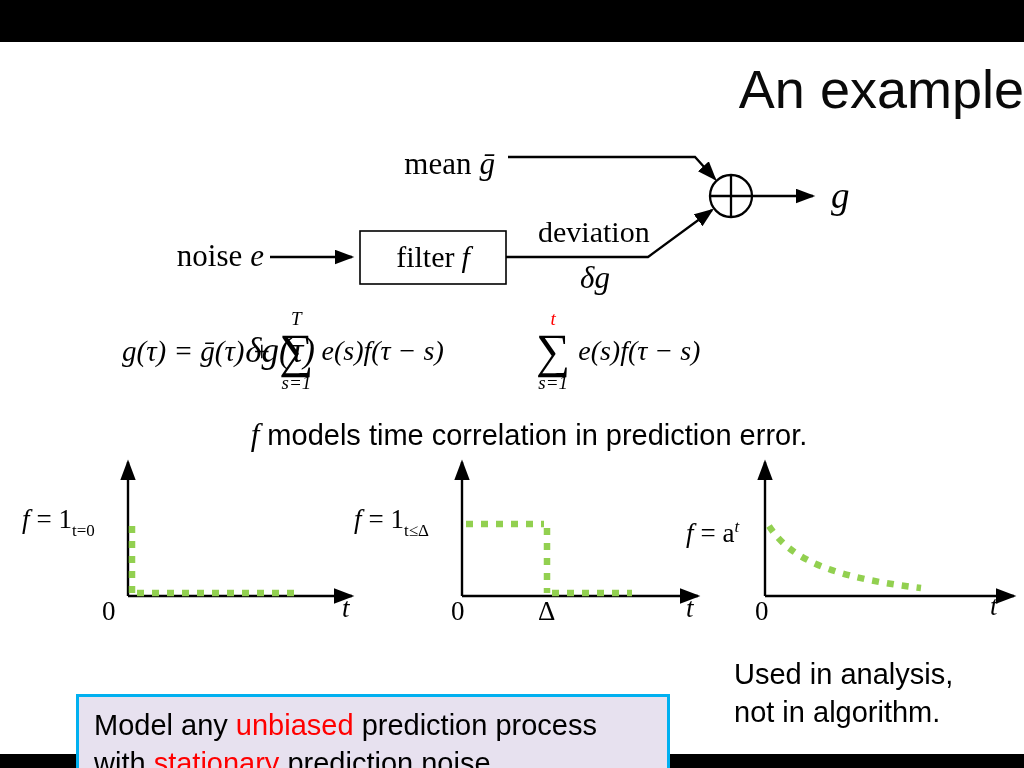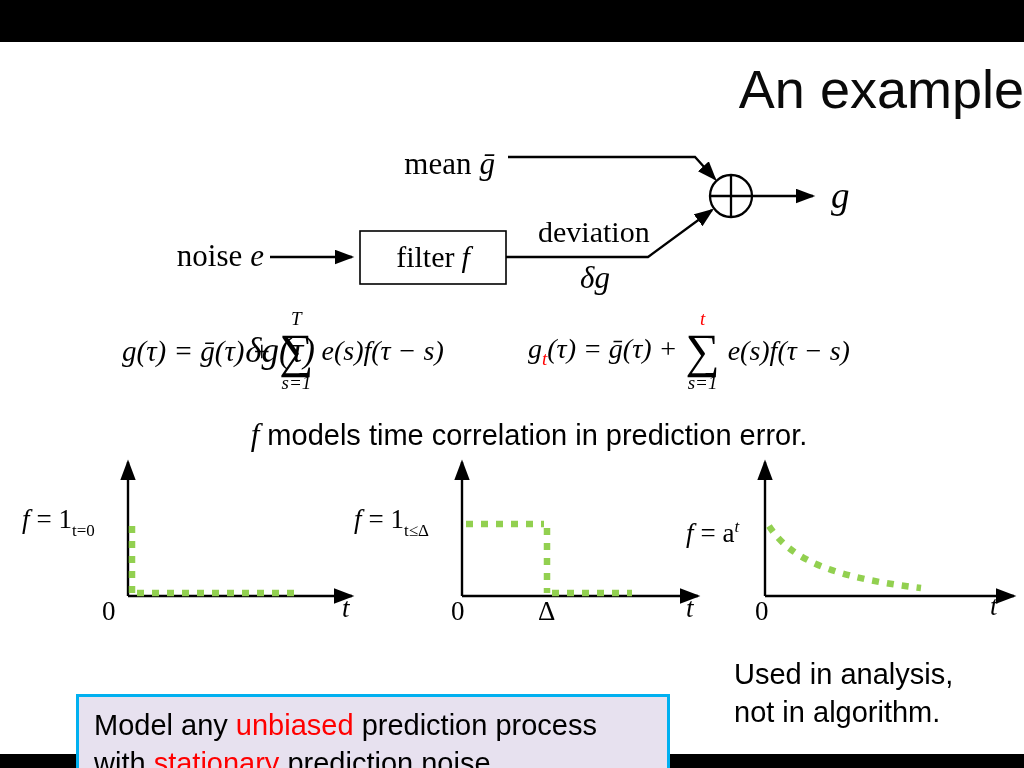--- a/index.html
+++ b/index.html
@@ -100,21 +100,20 @@
     <span class="sum">
       <span class="lim">T</span>
       <span class="sigma">∑</span>
       <span class="lim">s=1</span>
     </span>
   </span>
   <span>e(s)f(τ − s)</span>
 </div>
 
 <div class="eq" style="left:528px">
-  <span><span>g</span><sub class="red">t</sub><span>(τ) = ḡ(τ) +</span></span>
   <span class="sum">
     <span class="lim red">t</span>
     <span class="sigma">∑</span>
     <span class="lim">s=1</span>
   </span>
   <span>e(s)f(τ − s)</span>
 </div>
 
 <div class="caption"><span class="cap-f">f</span><span> models time correlation in prediction error.</span></div>
 

